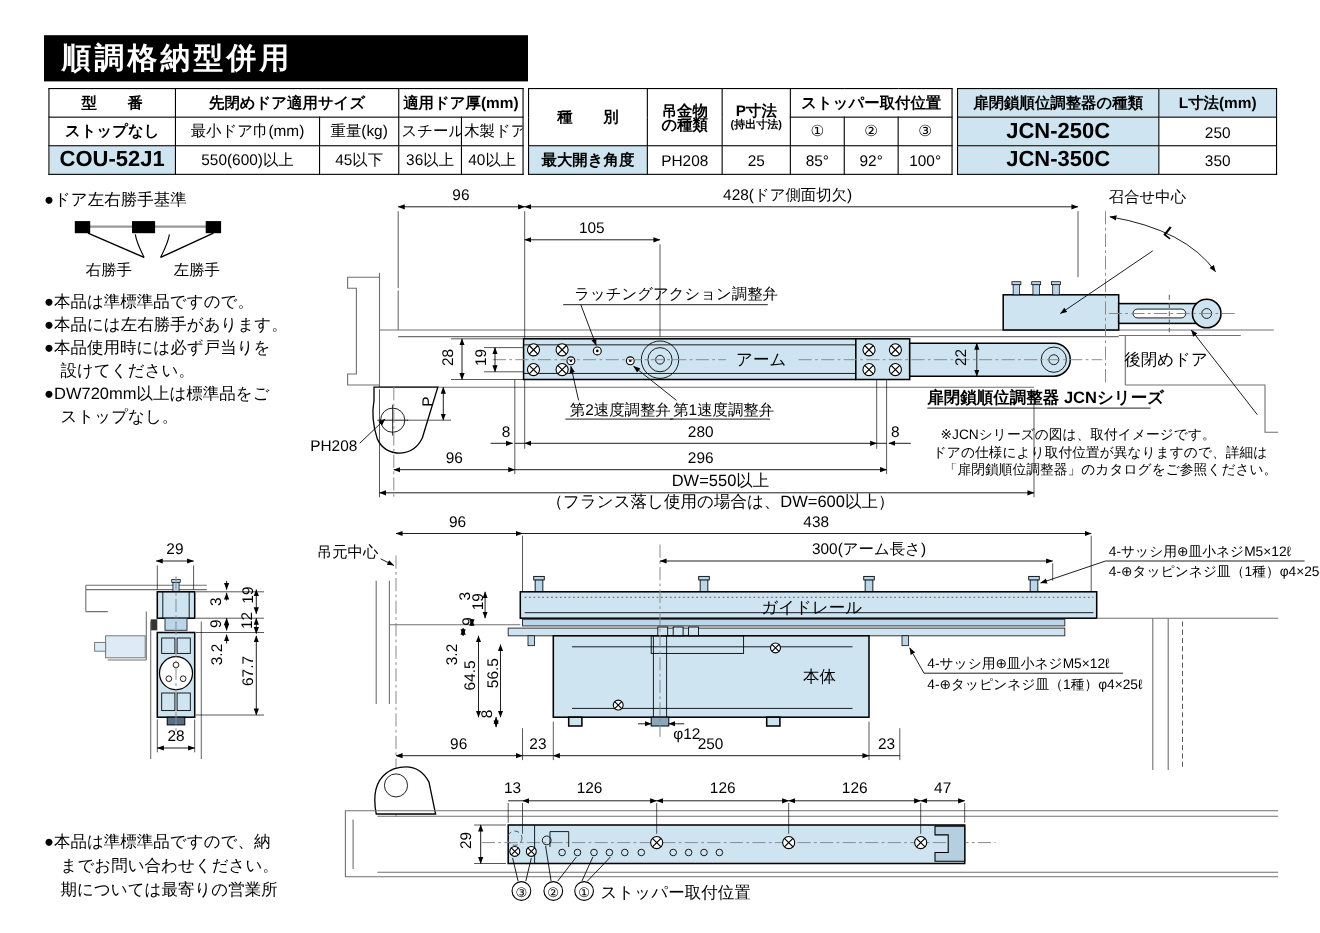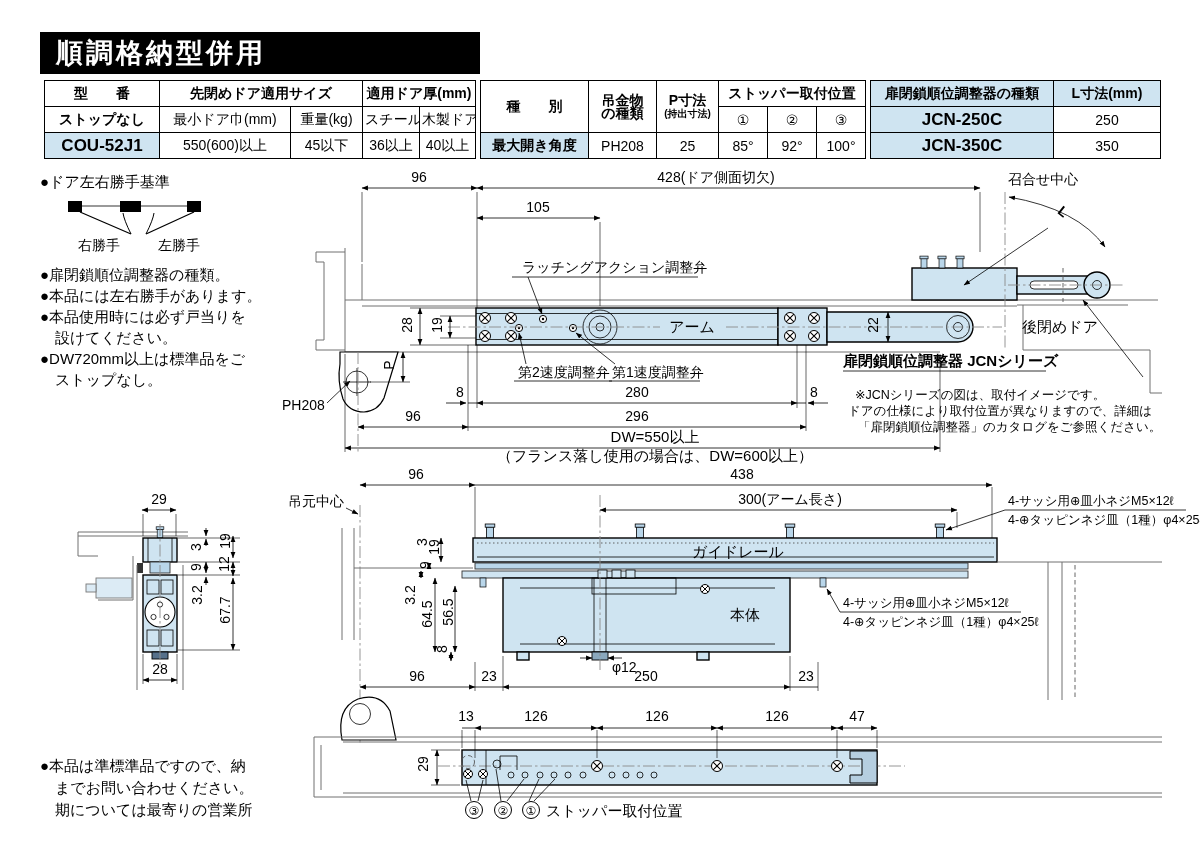--- a/index.html
+++ b/index.html
@@ -6,21 +6,21 @@
   .page{position:relative;width:1200px;height:848px;background:#fff;overflow:hidden;
         font-family:"Liberation Sans","DejaVu Sans",sans-serif;color:#000;}
   .titlebar{position:absolute;left:40px;top:32px;width:440px;height:42px;background:#000;
             color:#fff;font-size:27px;font-weight:bold;letter-spacing:3px;
             display:flex;align-items:center;padding-left:16px;box-sizing:border-box;}
   table.t{position:absolute;border-collapse:collapse;table-layout:fixed;font-size:14px;}
   table.t td{border:1.4px solid #000;text-align:center;vertical-align:middle;
              height:25px;padding:0 2px;overflow:hidden;white-space:nowrap;}
   td.hd{font-weight:bold;}
   td.bc{background:#cfe4f1;}
-  td.model{font-weight:bold;font-size:17px;background:#cfe4f1;}
+  td.model{font-weight:bold;font-size:20px;background:#cfe4f1;}
   .psmall{font-size:10px;}
   .two div{line-height:13px;}
   .notesblk{position:absolute;left:40px;top:144px;width:250px;font-size:15px;line-height:21px;margin-top:27px;}
   .noteline{white-space:nowrap;}
   .cont{padding-left:15px;}
   .hand-svg{display:block;margin:4px 0 10px 0;}
   .footblk{position:absolute;left:40px;top:755px;width:260px;font-size:15px;line-height:22px;}
   .pf{stroke:#000;stroke-width:1.4;fill:#cfe4f1;}
   .pf2{stroke:#333;stroke-width:0.9;fill:#b9d6ea;}
   .thin{stroke:#000;stroke-width:0.8;fill:none;}
@@ -514,21 +514,21 @@
     <rect x="28" y="5" width="14" height="11" fill="#000"></rect>
     <rect x="80" y="5" width="21" height="11" fill="#000"></rect>
     <rect x="147" y="5" width="14" height="11" fill="#000"></rect>
     <line x1="40" y1="16" x2="91" y2="38" stroke="#000" stroke-width="1.3"></line>
     <path d="M91,38 Q84,24 83,17" fill="none" stroke="#000" stroke-width="1"></path>
     <line x1="154" y1="16" x2="106" y2="38" stroke="#000" stroke-width="1.3"></line>
     <path d="M106,38 Q113,24 114,17" fill="none" stroke="#000" stroke-width="1"></path>
     <text x="38" y="54" style="font-size:14px">右勝手</text>
     <text x="118" y="54" style="font-size:14px">左勝手</text>
   </svg>
-  <div class="noteline">●扉閉鎖順位調整器の種類。</div>
+  <div class="noteline">●本品は準標準品ですので。</div>
   <div class="noteline">●本品には左右勝手があります。</div>
   <div class="noteline">●本品使用時には必ず戸当りを</div>
   <div class="noteline cont">設けてください。</div>
   <div class="noteline">●DW720mm以上は標準品をご</div>
   <div class="noteline cont">ストップなし。</div>
 </div>
 
 <div class="footblk">
   <div class="noteline">●本品は準標準品ですので、納</div>
   <div class="noteline cont">までお問い合わせください。</div>

